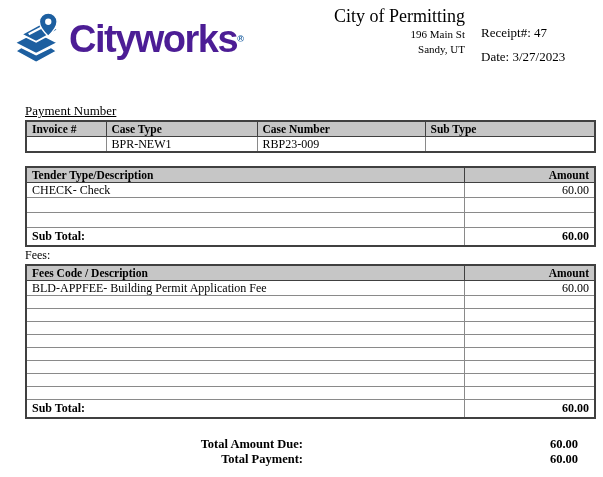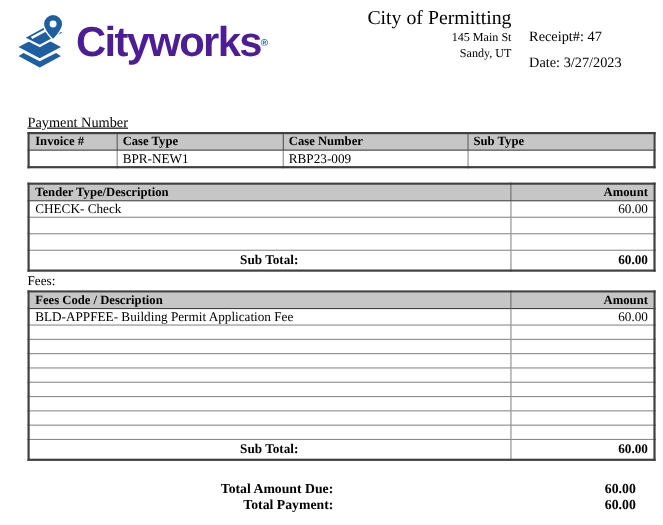--- a/index.html
+++ b/index.html
@@ -88,21 +88,21 @@
     text-align: left;
   }
   thead th {
     background: #c6c6c6;
     font-weight: bold;
     font-size: 11.5px;
     border-color: #404040;
   }
   .amount-h, .amount { text-align: right; }
   .subtotal td { font-weight: bold; height: 17px; line-height: 17px; }
-  .sub-label { text-align: center; padding-right: 6px; }
+  .sub-label { text-align: left; padding-right: 6px; }
   #table-fees .empty-row td { height: 12px; line-height: 12px; }
   #table-tender .empty-row td { height: 14px; line-height: 14px; }
 
   #table-invoice { position: absolute; left: 25px; top: 120px; }
   #table-tender  { position: absolute; left: 25px; top: 166px; }
   #table-fees    { position: absolute; left: 25px; top: 264px; }
 
   
   #totals {
     position: absolute;
@@ -133,21 +133,21 @@
 
       <path d="M41 1 C35.8 1 31.5 5.3 31.5 10.5 C31.5 17 41 26 41 26 C41 26 50.5 17 50.5 10.5 C50.5 5.3 46.2 1 41 1 Z" fill="#1d5fa0" stroke="#ffffff" stroke-width="1.5"></path>
       <circle cx="41" cy="10.5" r="3.4" fill="#ffffff"></circle>
     </svg>
     <span class="brand">Cityworks</span>
     <span class="reg-mark">®</span>
   </div>
 
   <div id="org">
     <div class="org-name">City of Permitting</div>
-    <div class="org-addr">145 Main St</div>
+    <div class="org-addr">196 Main St</div>
     <div class="org-addr">Sandy, UT</div>
   </div>
 
   <div id="meta">
     <div class="meta-line">
       <span>Receipt#:</span>
       <span>47</span>
     </div>
     <div class="meta-line">
       <span>Date:</span>

